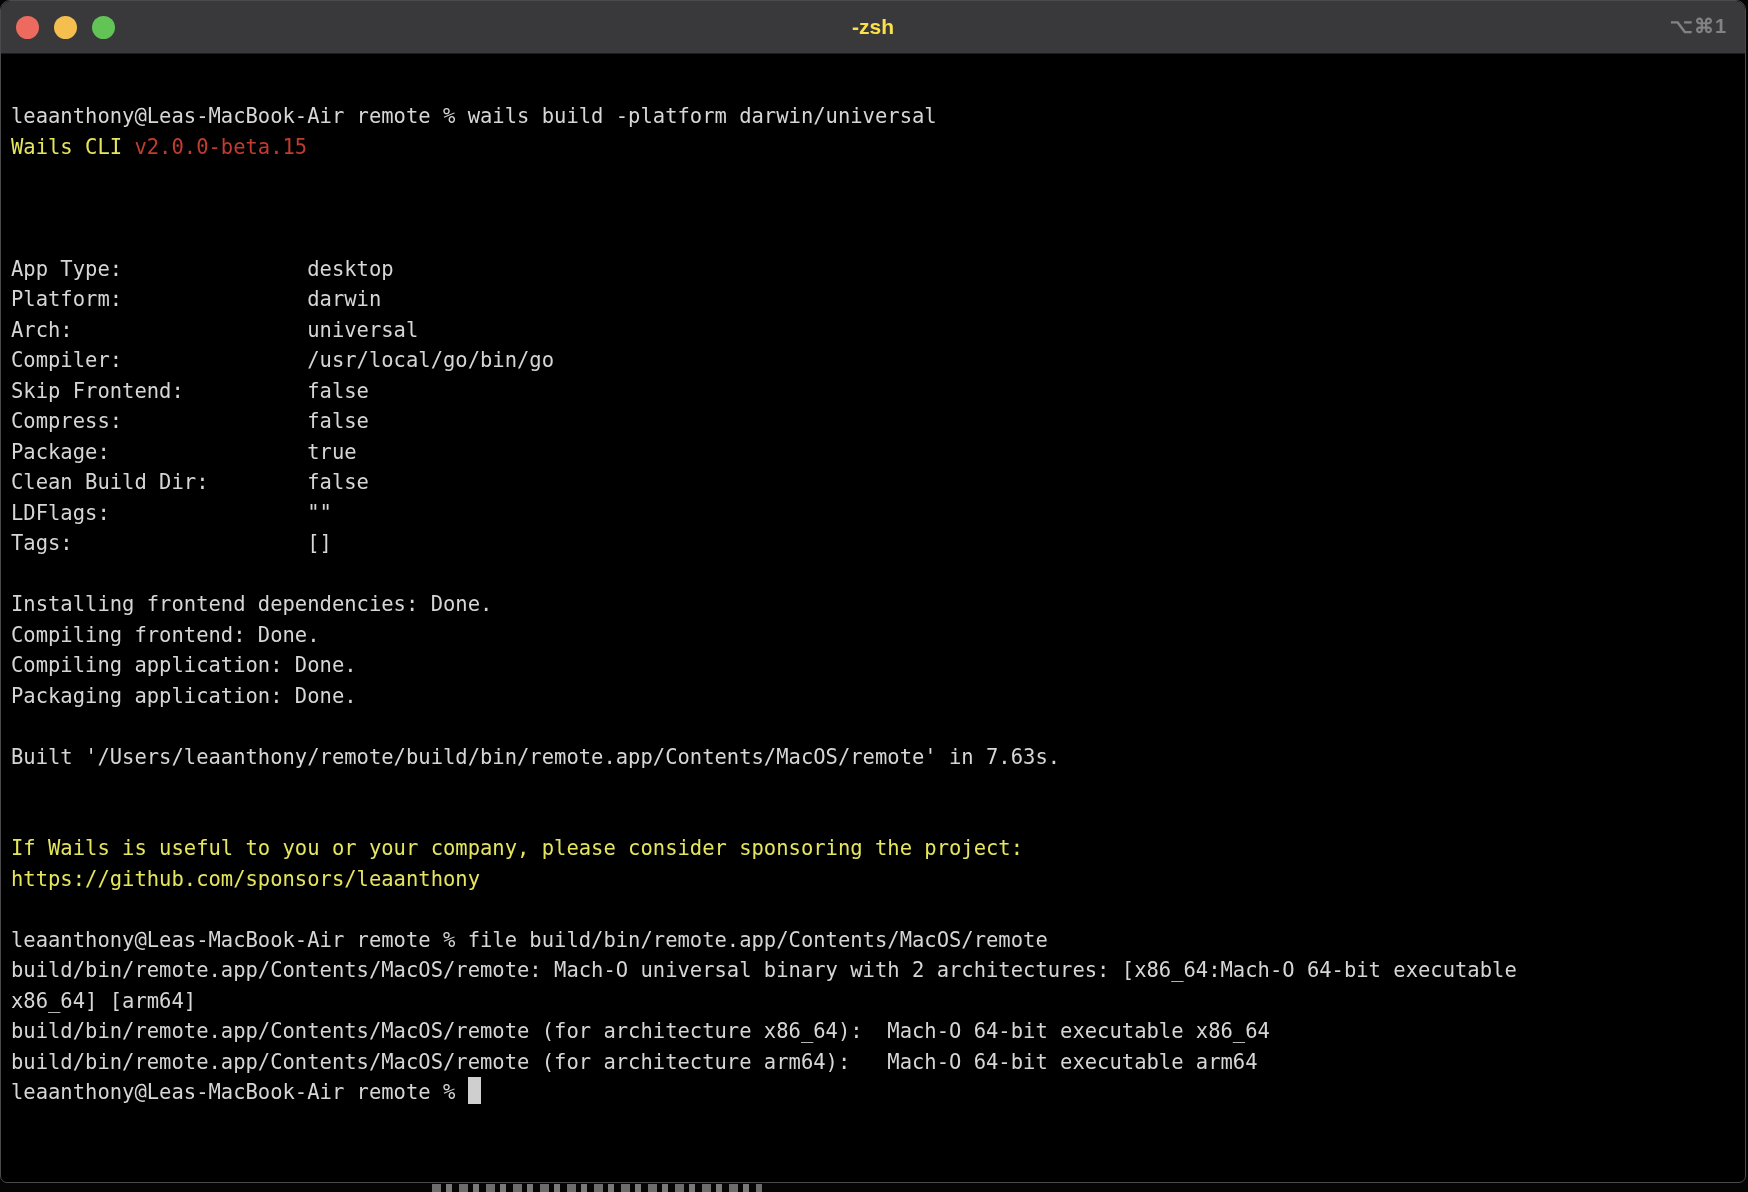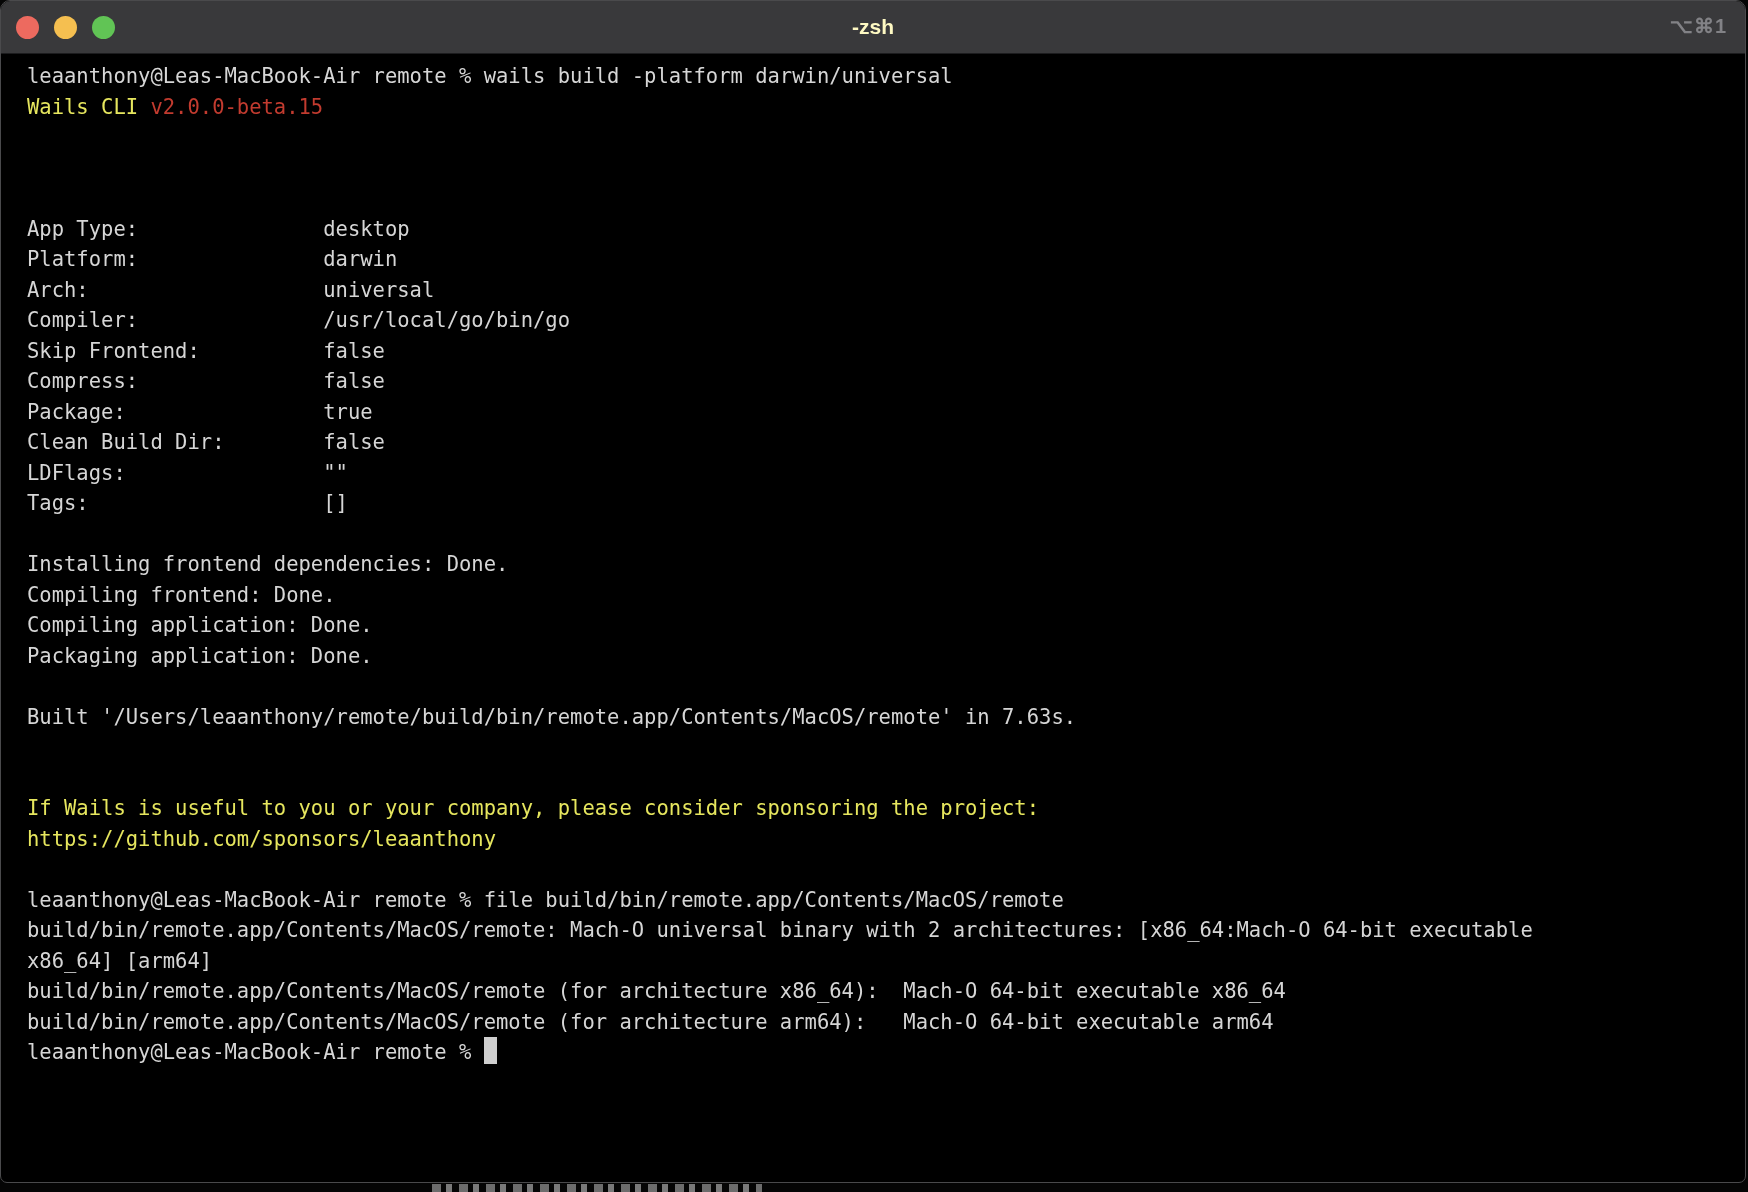--- a/index.html
+++ b/index.html
@@ -45,40 +45,41 @@
     cursor: pointer;
   }
   .titlebar-title {
     position: absolute;
     left: 0;
     right: 0;
     text-align: center;
     font-family: "Liberation Sans", sans-serif;
     font-weight: bold;
     font-size: 21px;
-    color: #fef9c3;
+    color: #fde047;
     pointer-events: none;
   }
   .titlebar-shortcut {
     position: absolute;
     right: 18px;
     top: 13px;
     font-family: "Liberation Sans", sans-serif;
     font-weight: bold;
     font-size: 20px;
     color: #828286;
     letter-spacing: 1px;
   }
   .screen {
-    padding: 7px 0 0 26px;
+    padding: 7px 0 0 10px;
     font-family: "DejaVu Sans Mono", monospace;
     font-size: 20.5px;
     line-height: 30.5px;
     white-space: pre;
     color: #d6d6d6;
+    margin-top: 40px;
   }
   .term-line {
     height: 30.5px;
   }
   .cursor {
     display: inline-block;
     width: 13px;
     height: 27px;
     background: #cfcfcf;
     vertical-align: -5px;

